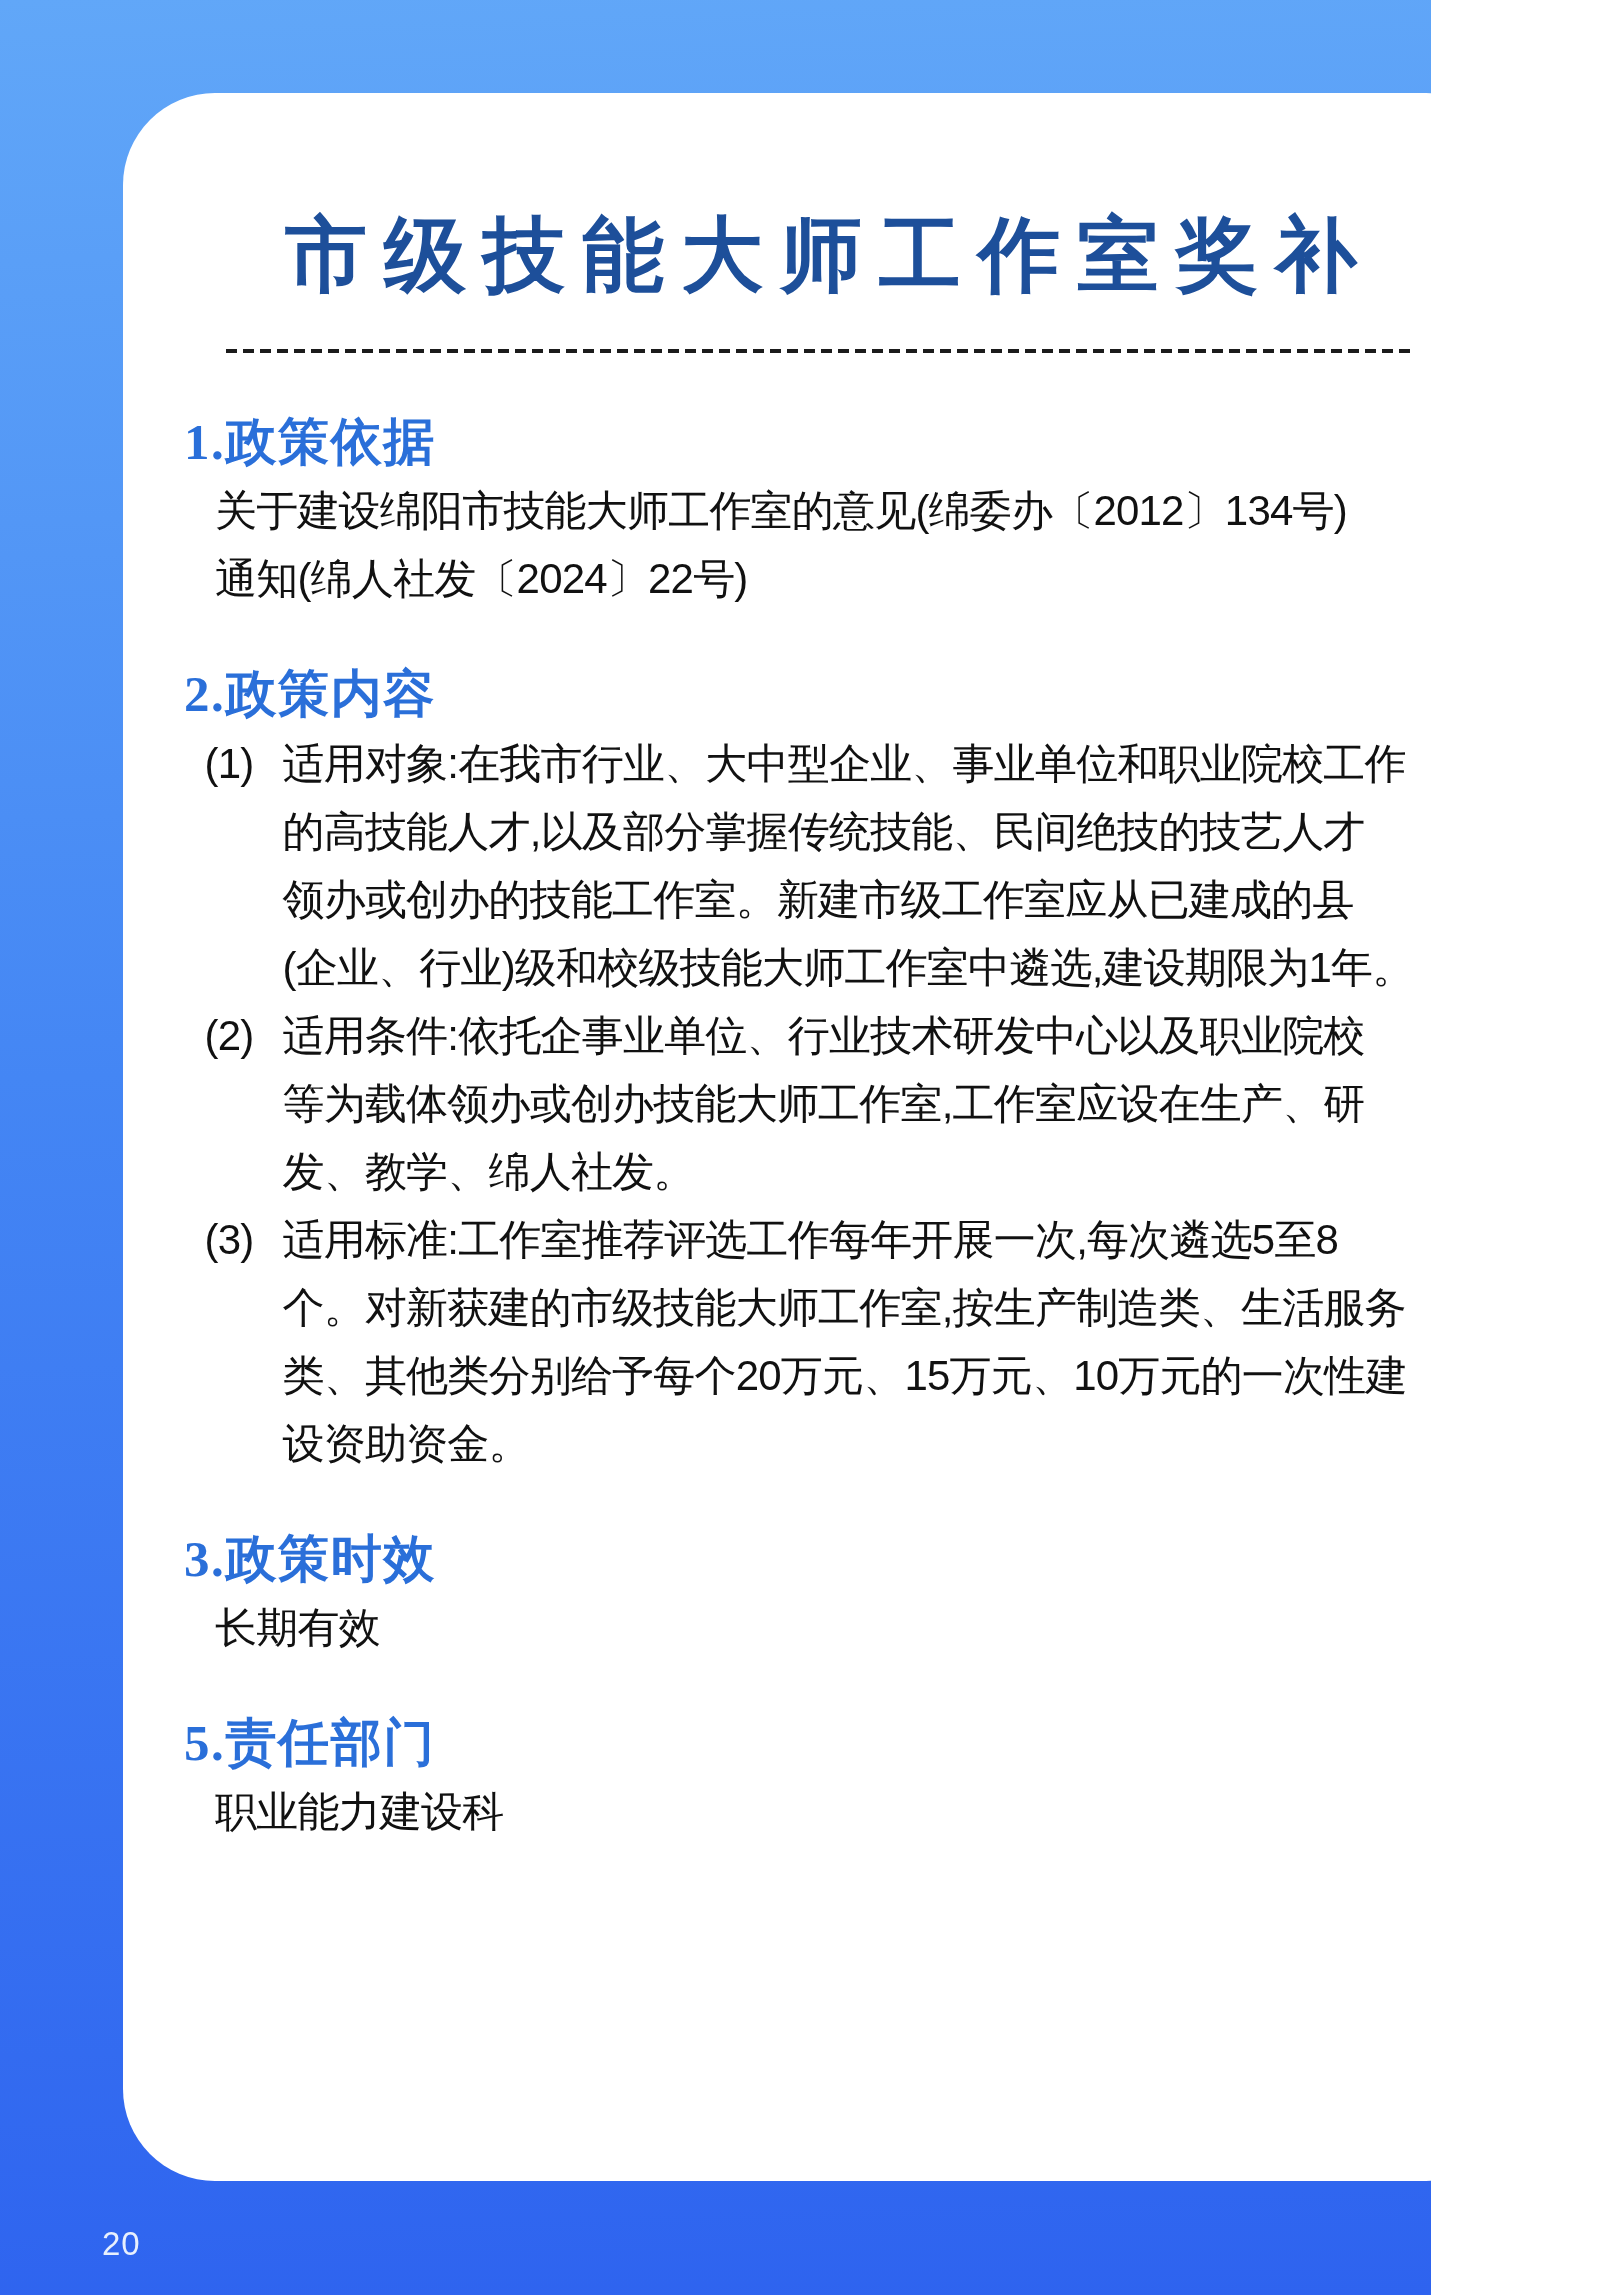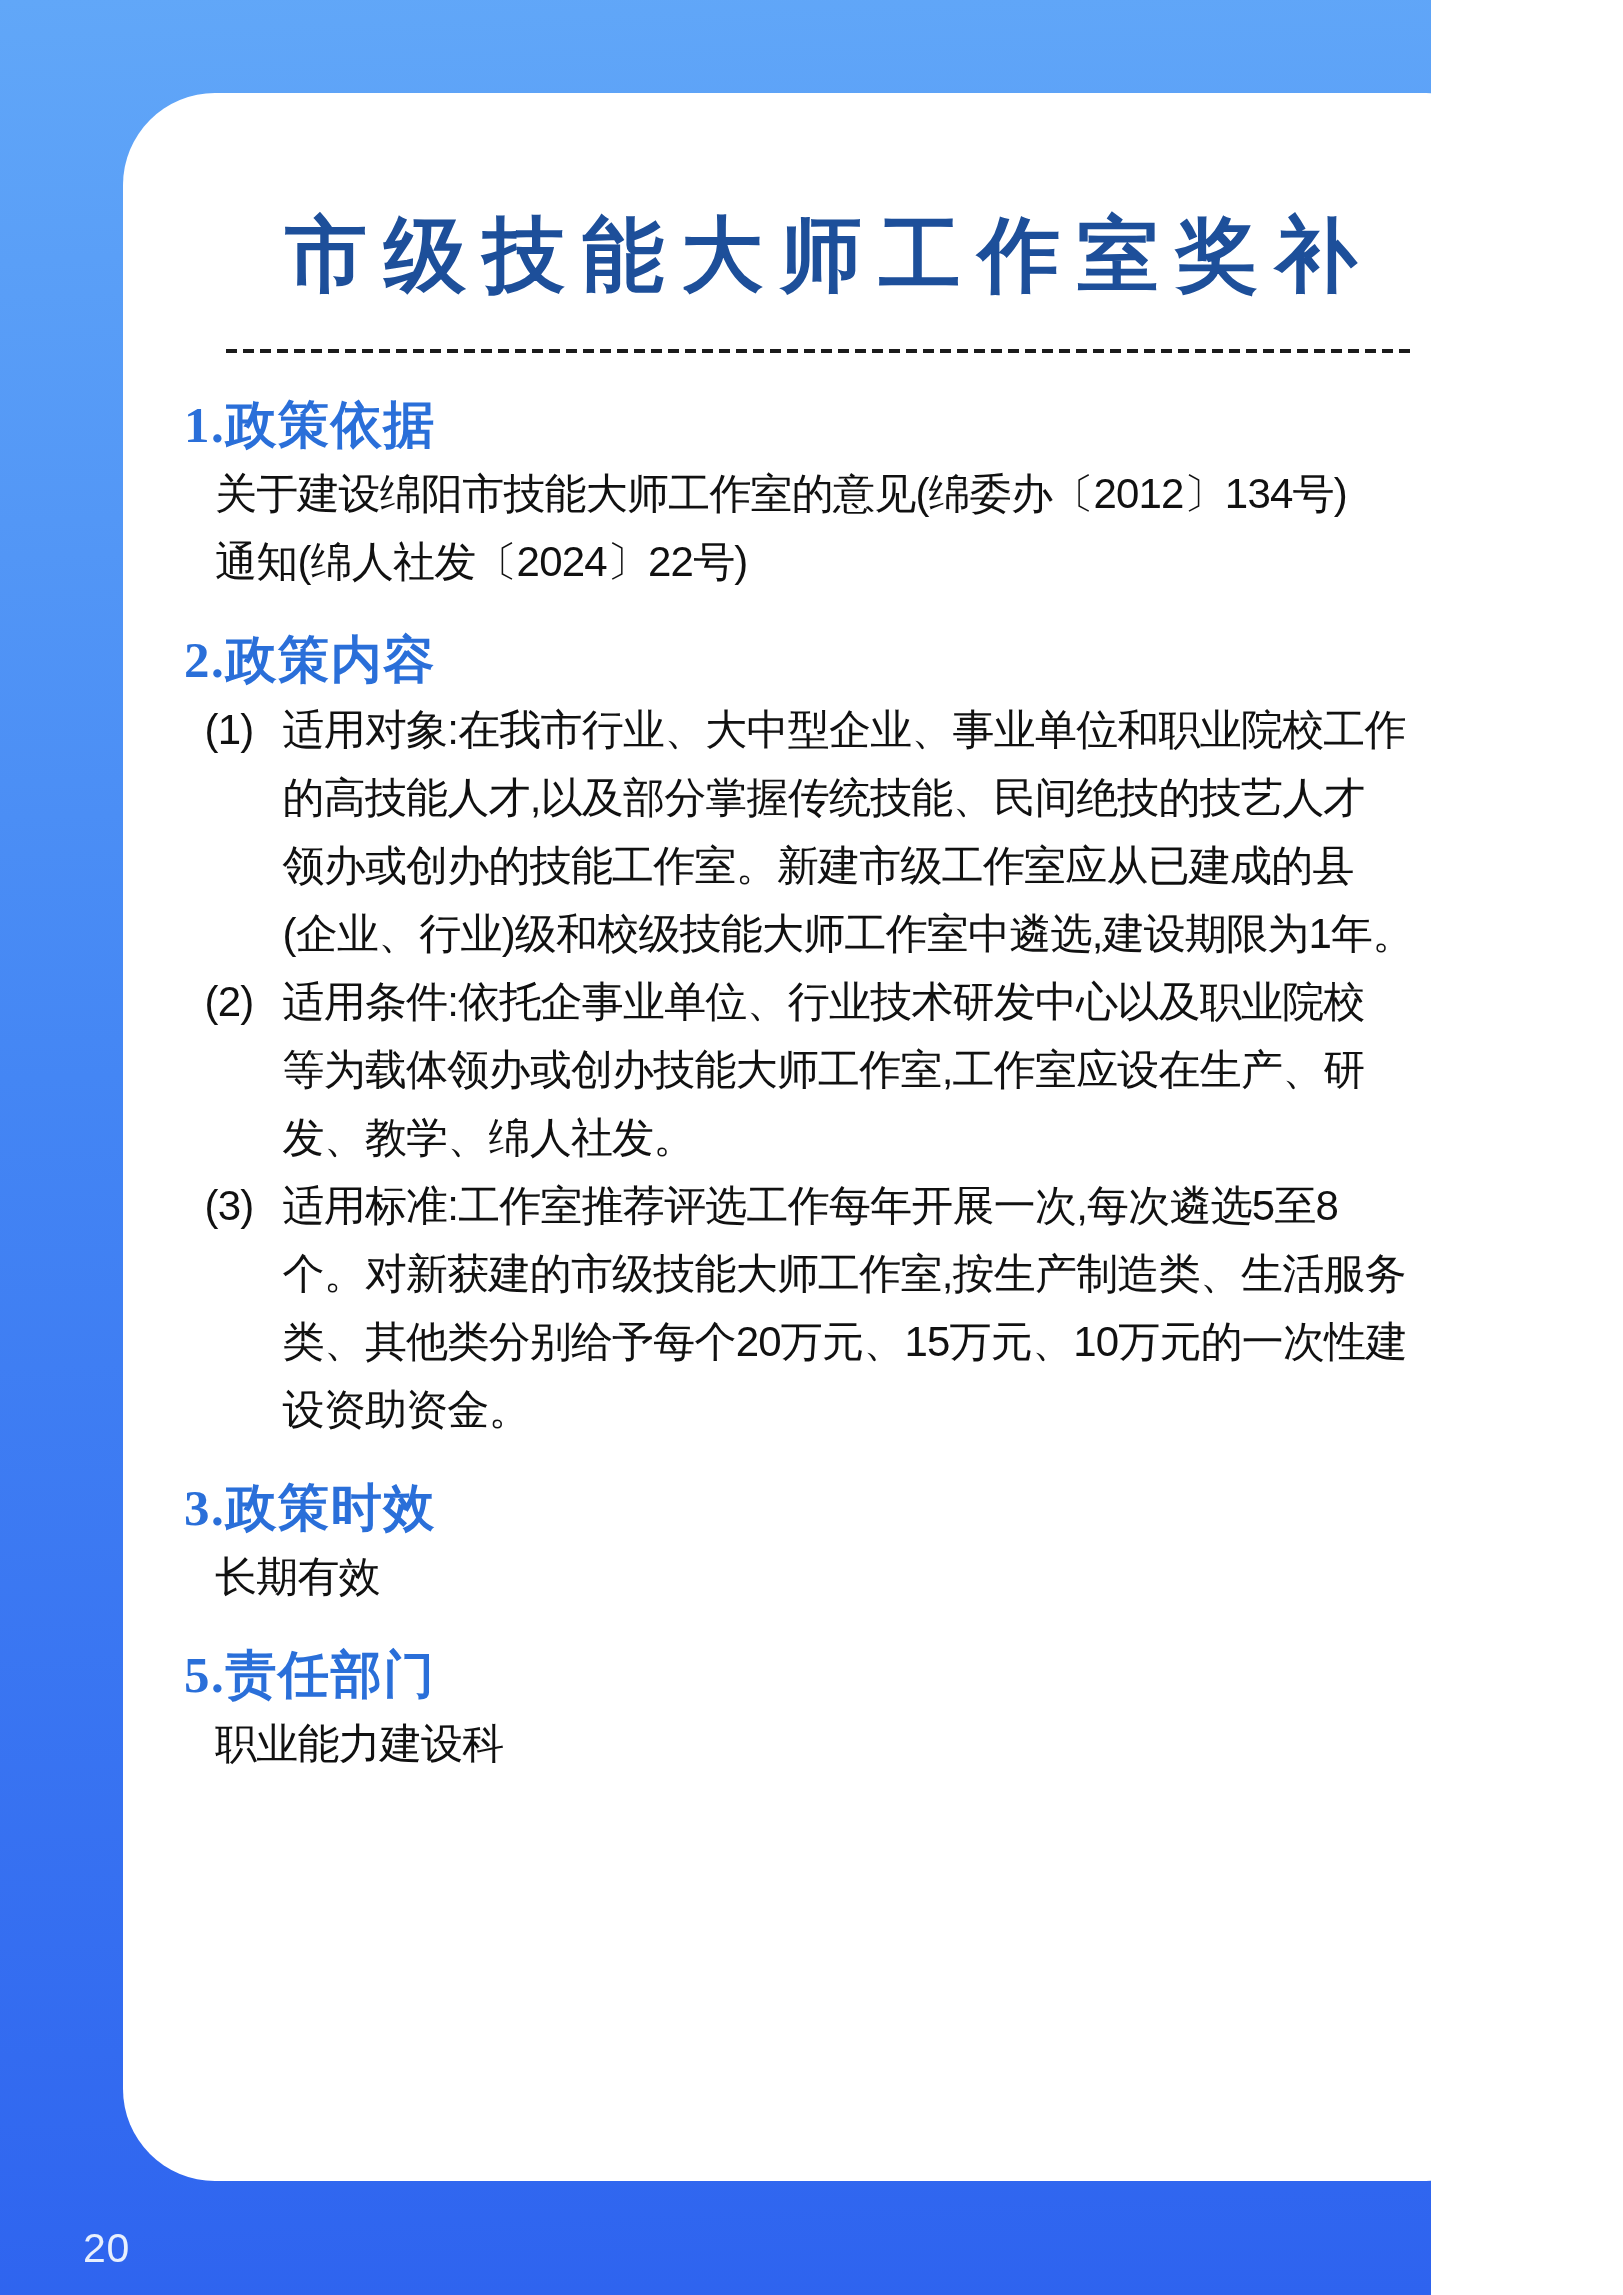--- a/index.html
+++ b/index.html
@@ -41,21 +41,21 @@
   .divider {
     width: 1190px;
     height: 4.1px;
     margin: 38px auto 0 auto;
     background: repeating-linear-gradient(90deg, var(--divider-color) 0 10.7px, transparent 10.7px 17px);
   }
   .sections {
     padding: 8.2px 97px 0 61px;
   }
   .section {
-    margin-top: 37px;
+    margin-top: 54px;
   }
   .section-heading {
     margin: 0 0 8.2px 0;
     font-family: "Liberation Serif", "DejaVu Serif", serif;
     font-weight: bold;
     font-size: 51px;
     line-height: 54px;
     color: var(--heading-color);
     letter-spacing: 1.6px;
   }
@@ -76,23 +76,23 @@
     left: 0;
     top: 0;
     line-height: 68px;
   }
   .text-line {
     line-height: 68px;
     white-space: nowrap;
   }
   .page-number {
     position: absolute;
-    left: 83px;
+    left: 102px;
     top: 2225px;
-    font-size: 41px;
+    font-size: 33px;
     color: var(--pagenum-color);
     letter-spacing: 0.8px;
   }
 </style>
 </head>
 <body>
 
 <div class="page" style="--bg-top: #61a7f8; --bg-mid: #4486f4; --bg-bottom: #2e63ef; --card-bg: #ffffff; --title-color: #1d4f9a; --heading-color: #2a6fd9; --body-color: #111111; --divider-color: #1b1b1b; --pagenum-color: #e8f0fd;">
   <div class="card">
     <h1 class="title">市级技能大师工作室奖补</h1>

